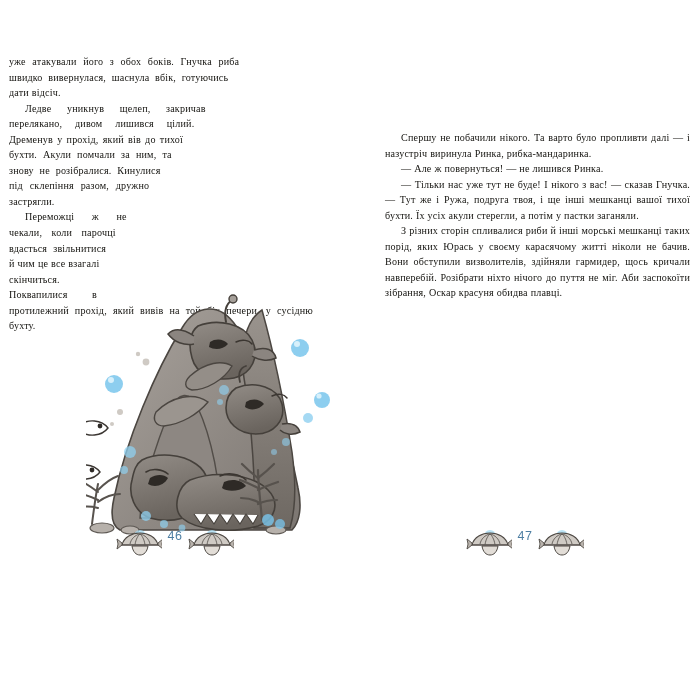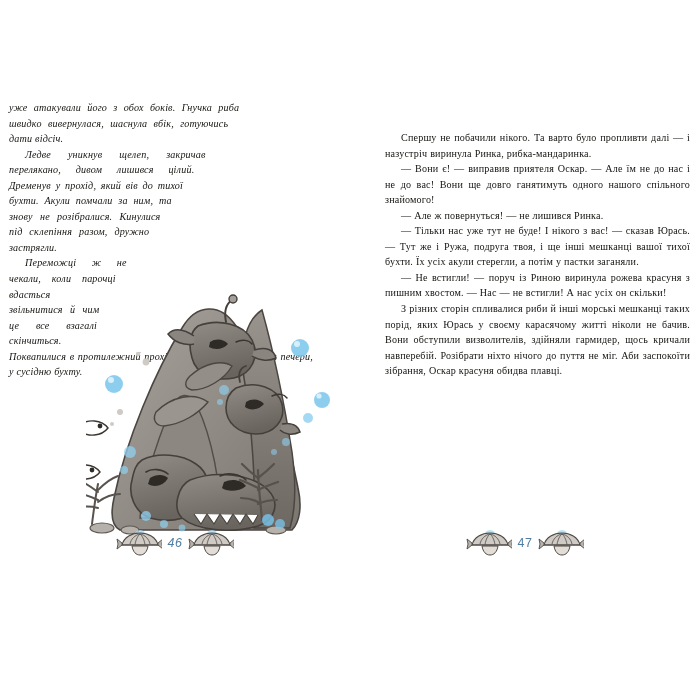--- a/index.html
+++ b/index.html
@@ -23,21 +23,21 @@
     display: flex;
   }
 
   .page {
     position: relative;
     box-sizing: border-box;
     height: 700px;
     width: 350px;
   }
 
-  .page-left  { padding: 100px 37px 0 9px; font-style: italic; }
+  .page-left  { padding: 54px 37px 0 9px; }
   .page-right { padding: 130px 10px 12px 35px; }
 
   .textblock {
     font-size: 10.1px;
     line-height: 15.55px;
     text-align: justify;
     text-justify: inter-word;
     letter-spacing: .18px;
     word-spacing: .2px;
     color: #14130f;
@@ -75,21 +75,21 @@
   }
   .illustration svg { display: block; width: 100%; height: 100%; }
 
   
   .folio {
     position: absolute;
     left: 0;
     right: 0;
     bottom: 142px;
     display: flex;
-    align-items: center;
+    align-items: flex-start;
     justify-content: center;
     gap: 6px;
   }
   .folio-num {
     font-family: "Liberation Sans", sans-serif;
     font-size: 12.5px;
     color: #4e7fa3;
     letter-spacing: .5px;
     position: relative;
     top: -1px;
@@ -268,24 +268,22 @@
           <path d="M6 13 l-5 -4 l1 5 l-1 5 l5 -4 Z" fill="#b9b3ad" stroke="#4e4944" stroke-width=".9"></path>
           <path d="M42 13 l5 -4 l-1 5 l1 5 l-5 -4 Z" fill="#b9b3ad" stroke="#4e4944" stroke-width=".9"></path>
         </svg>
       </span>
     </div>
   </div>
 
   <div class="page page-right">
     <div class="textblock">
       <p>Спершу не побачили нікого. Та варто було пропливти далі — і назустріч виринула Ринка, рибка-мандаринка.</p>
-      <p>— Вони є! — виправив приятеля Оскар. — Але їм не до нас і не до вас! Вони ще довго ганятимуть одного нашого спільного знайомого!</p>
       <p>— Але ж повернуться! — не лишився Ринка.</p>
-      <p>— Тільки нас уже тут не буде! І нікого з вас! — сказав Юрась. — Тут же і Ружа, подруга твоя, і ще інші мешканці вашої тихої бухти. Їх усіх акули стерегли, а потім у пастки заганяли.</p>
-      <p>— Не встигли! — поруч із Риною виринула рожева красуня з пишним хвостом. — Нас — не встигли! А нас усіх он скільки!</p>
+      <p>— Тільки нас уже тут не буде! І нікого з вас! — сказав Гнучка. — Тут же і Ружа, подруга твоя, і ще інші мешканці вашої тихої бухти. Їх усіх акули стерегли, а потім у пастки заганяли.</p>
       <p>З різних сторін спливалися риби й інші морські мешканці таких порід, яких Юрась у своєму карасячому житті ніколи не бачив. Вони обступили визволителів, здійняли гармидер, щось кричали навперебій. Розібрати ніхто нічого до пуття не міг. Аби заспокоїти зібрання, Оскар красуня обидва плавці.</p>
     </div>
 
     <div class="folio">
       <span class="shell">
         <svg viewBox="0 0 46 28" xmlns="http://www.w3.org/2000/svg">
           <circle cx="24" cy="6" r="6" fill="#a9dcf2" opacity=".8"></circle>
           <path d="M6 15 C8 7 16 3 24 3 C32 3 40 7 42 15 Z" fill="#cfcac4" stroke="#4e4944" stroke-width="1.1"></path>
           <g stroke="#4e4944" stroke-width=".8" fill="none">
             <path d="M14 14 C15 9 19 5 24 4"></path>

